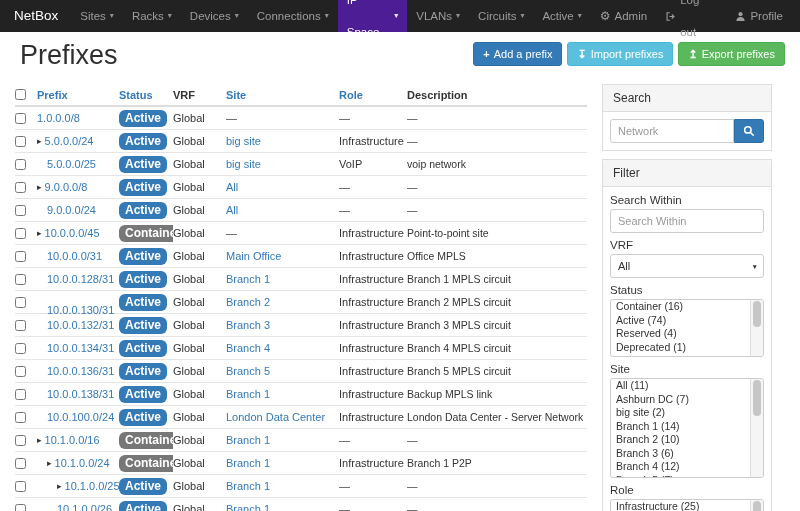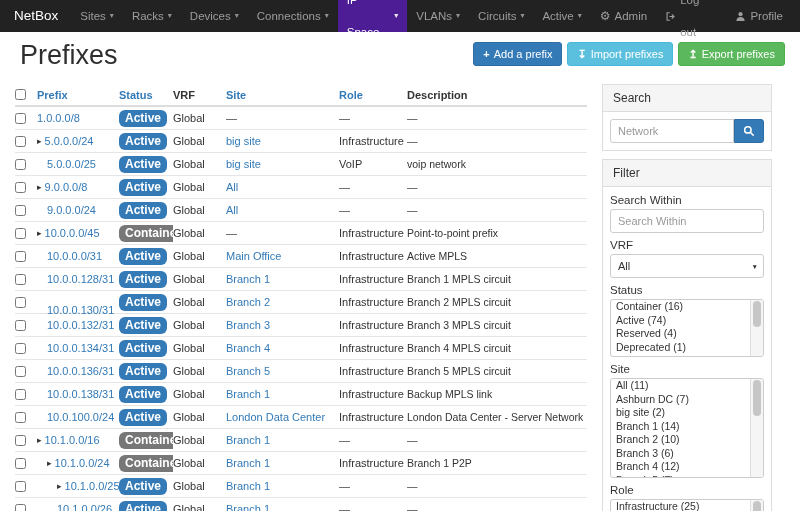--- a/index.html
+++ b/index.html
@@ -318,21 +318,21 @@
           <div class="tcell c-vrf">
             <span>Global</span>
           </div>
           <div class="tcell c-site">
             <span class="dash">—</span>
           </div>
           <div class="tcell c-role">
             <span>Infrastructure</span>
           </div>
           <div class="tcell c-desc">
-            <span>Point-to-point prefix</span>
+            <span>Point-to-point site</span>
           </div>
         </div>
         <div class="trow">
           <div class="tcell c-cb">
             <input type="checkbox" style="">
           </div>
           <div class="tcell c-prefix" style="padding-left: 10px;">
             <a class="prefix-link">10.0.0.0/31</a>
           </div>
           <div class="tcell c-status">
@@ -341,21 +341,21 @@
           <div class="tcell c-vrf">
             <span>Global</span>
           </div>
           <div class="tcell c-site">
             <a>Main Office</a>
           </div>
           <div class="tcell c-role">
             <span>Infrastructure</span>
           </div>
           <div class="tcell c-desc">
-            <span>Active MPLS</span>
+            <span>Office MPLS</span>
           </div>
         </div>
         <div class="trow">
           <div class="tcell c-cb">
             <input type="checkbox" style="">
           </div>
           <div class="tcell c-prefix" style="padding-left: 10px;">
             <a class="prefix-link">10.0.0.128/31</a>
           </div>
           <div class="tcell c-status">

